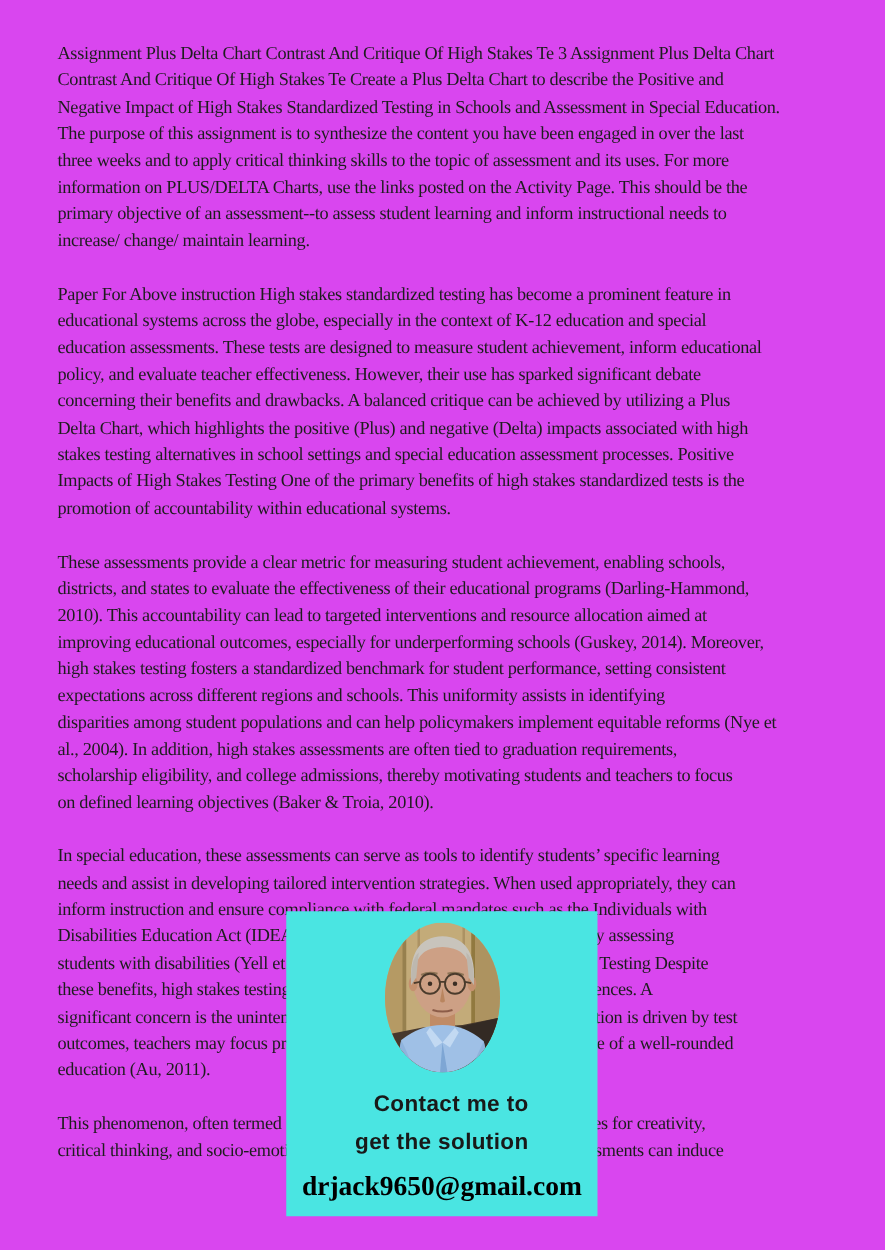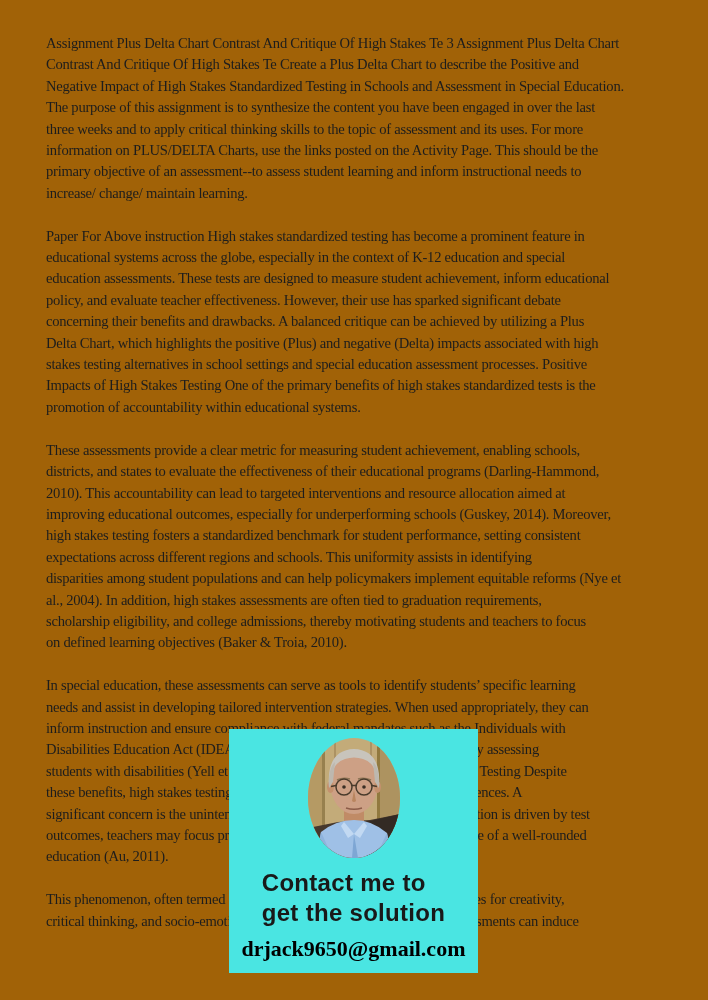--- a/index.html
+++ b/index.html
@@ -4,21 +4,21 @@
 <style>
   html, body { margin: 0; padding: 0; }
   body {
     width: 708px; height: 1000px;
     background: #ffffff;
     font-family: "Liberation Serif", serif;
   }
   .page {
     position: relative;
     width: 708px; height: 1000px;
-    background: #a16207;
+    background: #d946ef;
     overflow: hidden;
   }
   .doc {
     position: absolute;
     left: 46px; top: 33px;
     font-size: 14.6px;
     line-height: 21.4px;
     letter-spacing: -0.25px;
     color: #1d1d1d;
   }
@@ -41,24 +41,24 @@
     margin-top: 9px;
     border-radius: 50%;
     overflow: hidden;
     flex: none;
   }
   .photo svg { display: block; width: 100%; height: 100%; }
   .headline {
     margin-top: 10px;
     font-family: "Liberation Sans", sans-serif;
     font-weight: 700;
-    font-size: 24px;
+    font-size: 18px;
     line-height: 30px;
     color: #191919;
-    text-align: left;
+    text-align: right;
     letter-spacing: 0.3px;
   }
   .email {
     margin-top: 8px;
     font-family: "Liberation Serif", serif;
     font-weight: 700;
     font-size: 22px;
     color: #000000;
     white-space: nowrap;
   }

